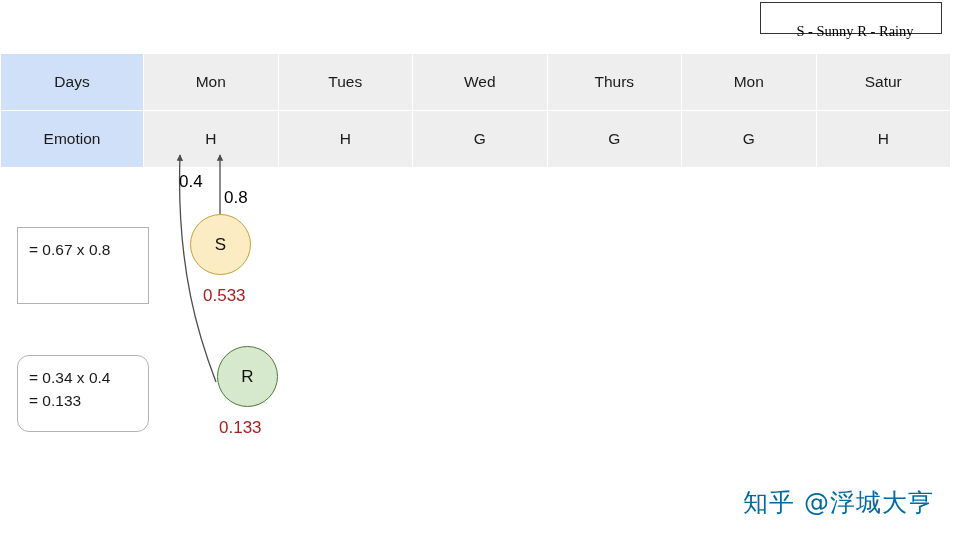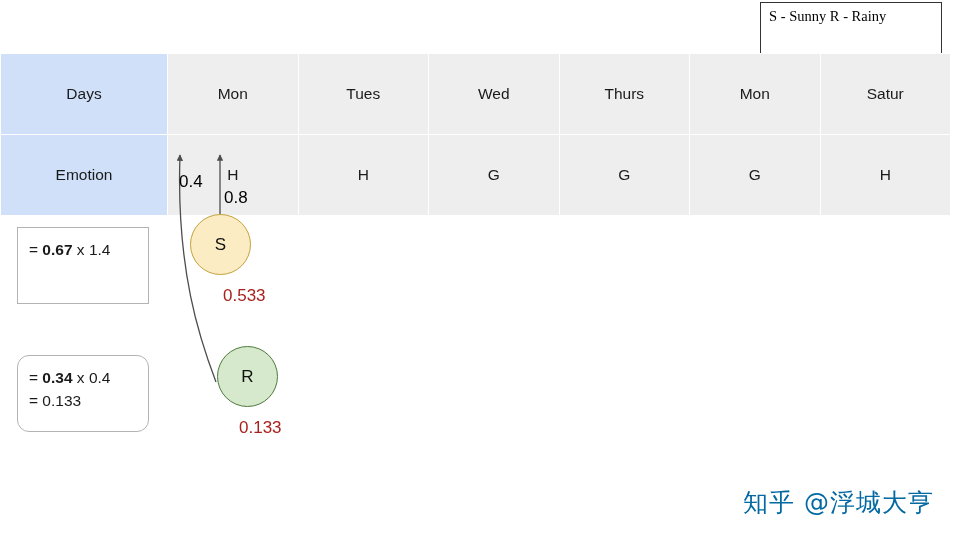--- a/index.html
+++ b/index.html
@@ -14,51 +14,52 @@
     font-family: "Liberation Sans", sans-serif;
     overflow: hidden;
   }
 
   
   #legend-box {
     position: absolute;
     left: 760px;
     top: 2px;
     width: 182px;
-    height: 52px;
+    height: 32px;
     border: 1px solid #333333;
     background: #ffffff;
     box-sizing: border-box;
-    padding: 3px 0 0 8px;
+    padding: 18px 0 0 8px;
     font-family: "Liberation Serif", serif;
     font-size: 14.5px;
     color: #000000;
     line-height: 20px;
     white-space: nowrap;
+    text-align: center;
   }
 
   
   #weather-table {
     position: absolute;
     left: 0px;
     top: 53px;
     width: 951px;
     border-collapse: separate;
     border-spacing: 1px;
     background: #ffffff;
     table-layout: fixed;
   }
   #weather-table td {
     height: 48px;
     text-align: center;
     vertical-align: middle;
     font-size: 15.5px;
     color: #1a1a1a;
     font-family: "Liberation Sans", sans-serif;
-    padding: 16px;
+    padding: 4px;
   }
   #weather-table td.label-cell {
     background: #cfe0f8;
     width: 134px;
   }
   #weather-table td.data-cell {
     background: #eeeeee;
   }
 
   
@@ -114,21 +115,20 @@
     border: 1.3px solid #4e7a3c;
   }
 
   
   .prob-value {
     position: absolute;
     font-family: "Liberation Sans", sans-serif;
     font-size: 17px;
     color: #a8211e;
     white-space: nowrap;
-    margin-left: 20px;
   }
   #prob-s { left: 203px; top: 286px; }
   #prob-r { left: 219px; top: 418px; }
 
   
   .calc-box {
     position: absolute;
     border: 1px solid #b3b3b3;
     background: #ffffff;
     box-sizing: border-box;
@@ -145,21 +145,21 @@
     width: 132px;
     height: 77px;
   }
   #calc-box-r {
     left: 17px;
     top: 355px;
     width: 132px;
     height: 77px;
     border-radius: 12px;
   }
-  .calc-box b { font-weight: bold; }
+  .calc-box b { font-weight: normal; }
 
   
   #watermark {
     position: absolute;
     left: 743px;
     top: 486px;
     font-family: "DejaVu Sans", sans-serif;
     font-size: 25px;
     color: #0369a1;
     letter-spacing: 1px;
@@ -219,21 +219,21 @@
 </div>
 <div class="node" id="node-r">
   <span>R</span>
 </div>
 
 <div class="prob-value" id="prob-s">0.533</div>
 <div class="prob-value" id="prob-r">0.133</div>
 
 <div class="calc-box" id="calc-box-s">
   <div>
-    <span>= </span><b>0.67</b><span> x 1.4</span>
+    <span>= </span><b>0.67</b><span> x 0.8</span>
   </div>
 </div>
 
 <div class="calc-box" id="calc-box-r">
   <div>
     <span>= </span><b>0.34</b><span> x 0.4</span>
   </div>
   <div>= 0.133</div>
 </div>
 

